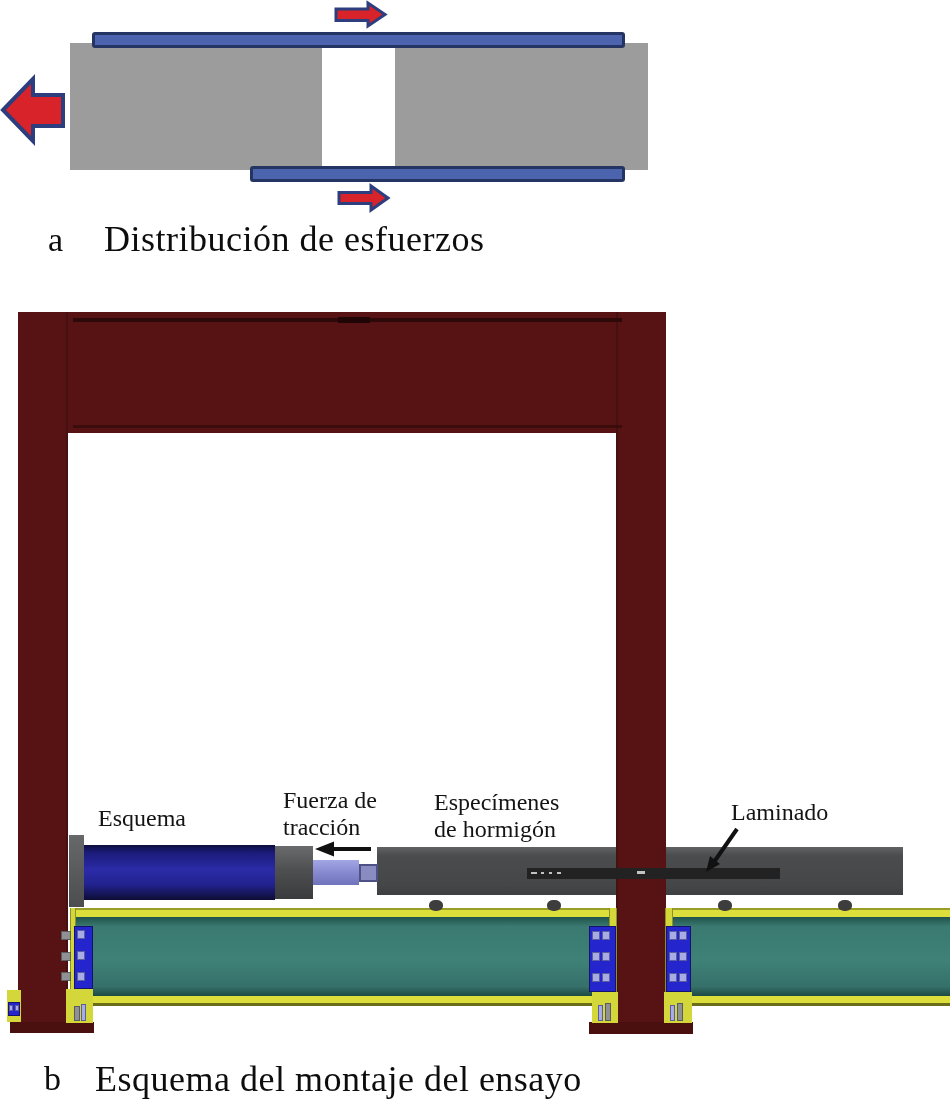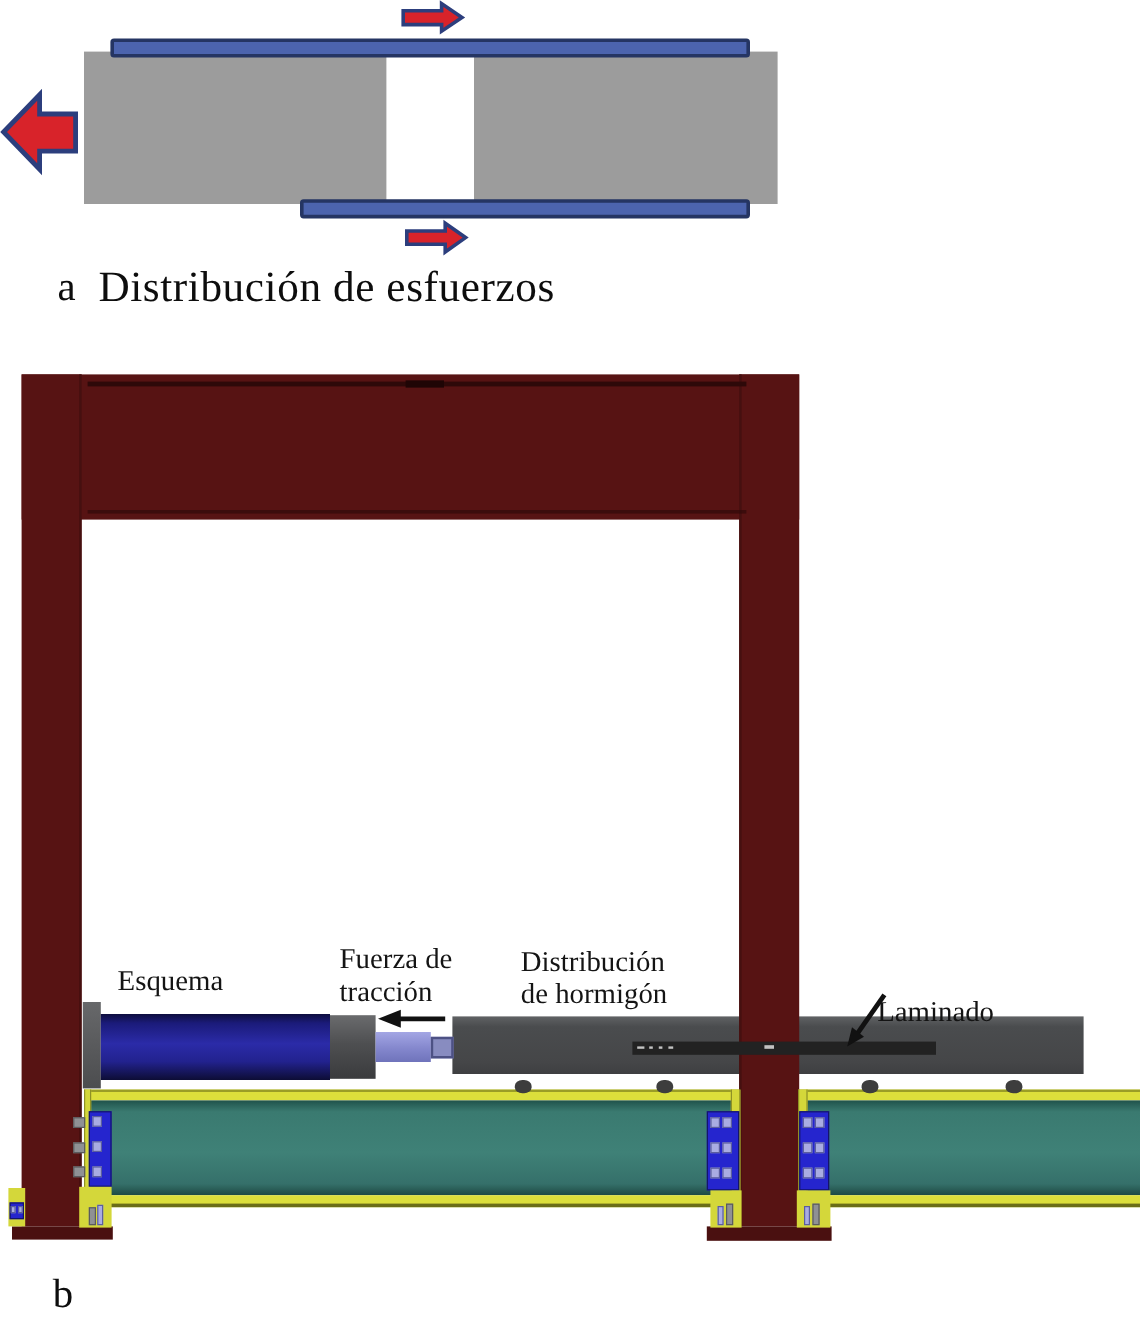--- a/index.html
+++ b/index.html
@@ -46,21 +46,21 @@
 <div id="canvas">
 
   <div class="abs" style="left:0;top:0;width:950px;height:215px;">
     <div class="abs slab" style="left:70px;top:43px;width:578px;height:127px;"></div>
     <div class="abs gap" style="left:322px;top:43px;width:73px;height:127px;"></div>
     <div class="abs strip" style="left:92px;top:32px;width:533px;height:16px;"></div>
     <div class="abs strip" style="left:250px;top:166px;width:375px;height:16px;"></div>
   </div>
 
   <span class="abs panel-letter" style="left:48px;top:221px;">a</span>
-  <span class="abs caption" style="left:82px;top:218px;">Distribución de esfuerzos</span>
+  <span class="abs caption" style="left:104px;top:218px;">Distribución de esfuerzos</span>
 
   <div class="abs flange" style="left:70px;top:908px;width:880px;height:9px;border-top:2px solid #9a9d26;"></div>
   <div class="abs web" style="left:70px;top:917px;width:880px;height:79px;"></div>
   <div class="abs flange" style="left:70px;top:996px;width:880px;height:10px;border-bottom:3px solid #6b6d18;"></div>
 
   <div class="abs specimen" style="left:377px;top:847px;width:526px;height:48px;"></div>
 
   <div class="abs maroon" style="left:18px;top:312px;width:648px;height:121px;"></div>
   <div class="abs maroon" style="left:18px;top:312px;width:50px;height:710px;border-right:2px solid #451010;box-sizing:border-box;"></div>
   <div class="abs maroon" style="left:616px;top:312px;width:50px;height:710px;border-left:2px solid #451010;box-sizing:border-box;"></div>
@@ -127,25 +127,26 @@
   <div class="abs dash" style="left:637px;top:871px;width:8px;height:3px;"></div>
 
   <div class="abs dot" style="left:429px;top:900px;width:14px;height:11px;"></div>
   <div class="abs dot" style="left:547px;top:900px;width:14px;height:11px;"></div>
   <div class="abs dot" style="left:718px;top:900px;width:14px;height:11px;"></div>
   <div class="abs dot" style="left:838px;top:900px;width:14px;height:11px;"></div>
 
   <span class="abs lbl" style="left:98px;top:805px;">Esquema</span>
   <span class="abs lbl" style="left:283px;top:787px;">Fuerza de</span>
   <span class="abs lbl" style="left:283px;top:814px;">tracción</span>
-  <span class="abs lbl" style="left:434px;top:789px;">Distribución</span>
+  <span class="abs lbl" style="left:434px;top:789px;">Especímenes</span>
   <span class="abs lbl" style="left:434px;top:816px;">de hormigón</span>
-  <span class="abs lbl" style="left:731px;top:799px;margin-top:32px;">Laminado</span>
+  <span class="abs lbl" style="left:731px;top:799px;">Laminado</span>
 
   <span class="abs panel-letter" style="left:44px;top:1060px;">b</span>
+  <span class="abs caption" style="left:95px;top:1058px;">Esquema del montaje del ensayo</span>
 
   <svg class="abs" style="left:0;top:0;" width="950" height="1108" viewBox="0 0 950 1108">
 
     <polygon points="3,110 33,79 33,95 63,95 63,126 33,126 33,141" fill="#d8232a" stroke="#2c3e7d" stroke-width="4" stroke-linejoin="miter"></polygon>
     <polygon points="336,9 368,9 368,3 385,14.5 368,26 368,20.5 336,20.5" fill="#d8232a" stroke="#2c3e7d" stroke-width="3" stroke-linejoin="miter"></polygon>
     <polygon points="339,192.5 371,192.5 371,186 388,198 371,210 371,203.5 339,203.5" fill="#d8232a" stroke="#2c3e7d" stroke-width="3" stroke-linejoin="miter"></polygon>
 
     <line x1="371" y1="849" x2="333" y2="849" stroke="#111111" stroke-width="4"></line>
     <polygon points="315,849 334,841.5 334,856.5" fill="#111111"></polygon>
     <line x1="737" y1="829" x2="714" y2="862" stroke="#111111" stroke-width="4"></line>

